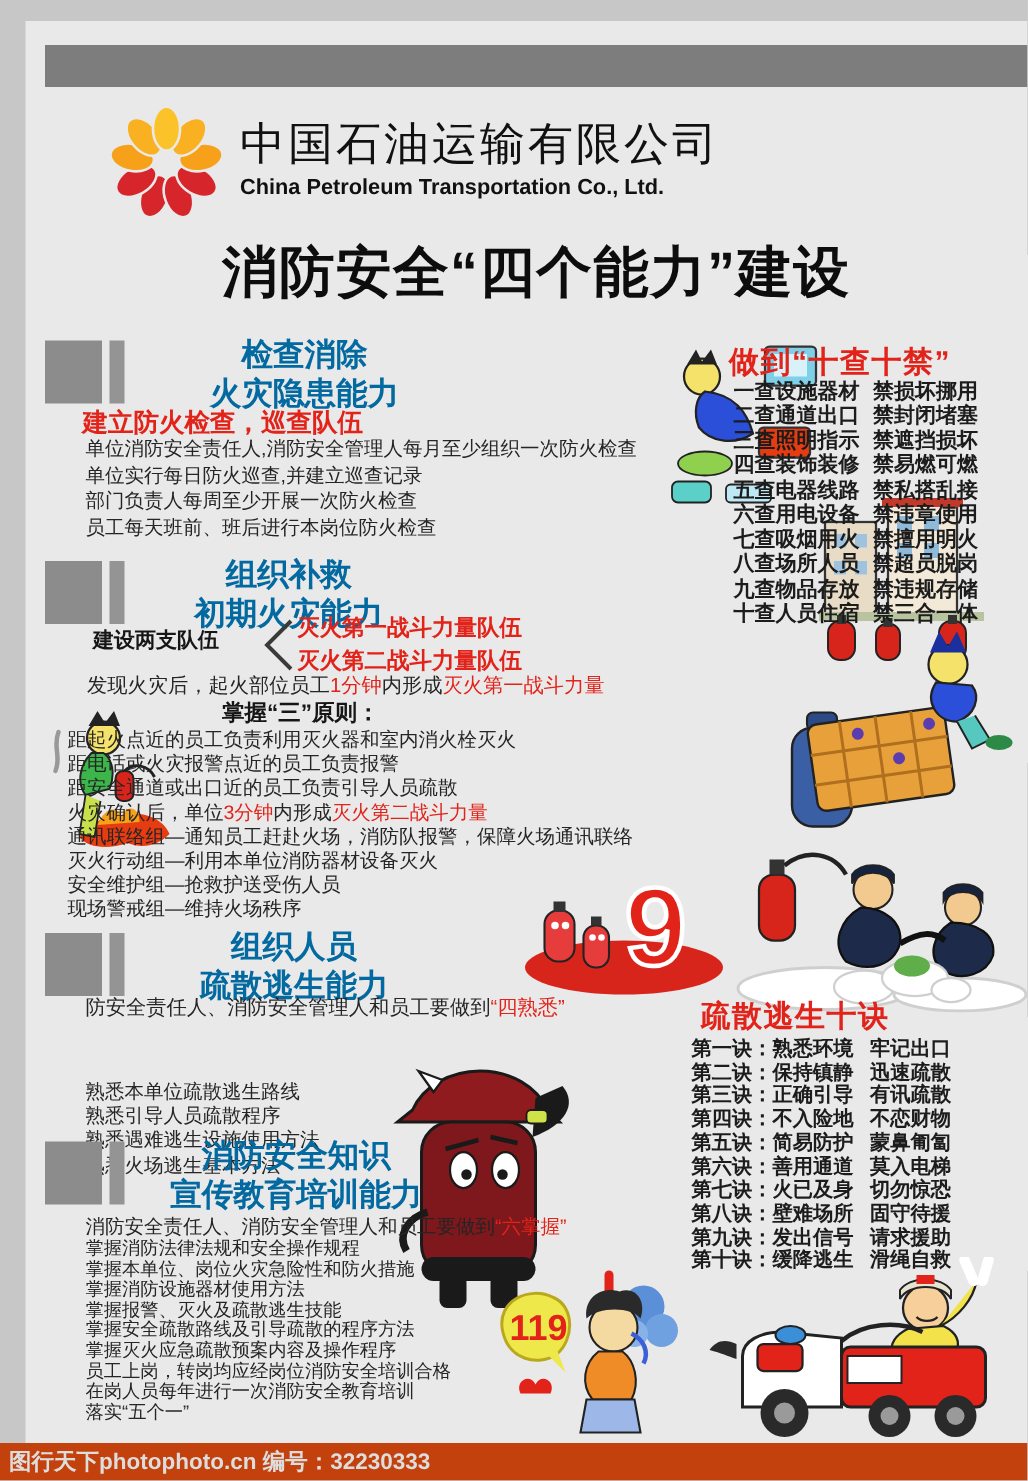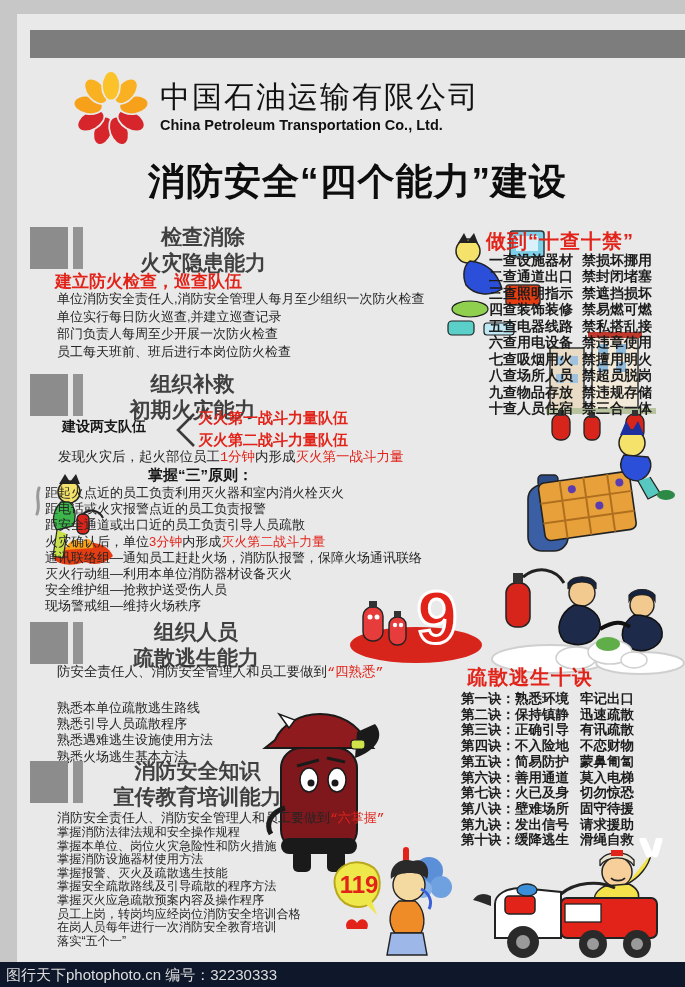--- a/index.html
+++ b/index.html
@@ -11,40 +11,40 @@
   .ill{position:absolute;z-index:1;}
   .txt{z-index:2;}
   
   .company-cn{font-size:30px;font-weight:normal;color:#111;letter-spacing:2px;line-height:34px;}
   .company-en{font-size:14.5px;font-weight:bold;color:#111;margin-top:3px;}
   .main-title{position:absolute;left:30px;right:0;top:157px;text-align:center;font-size:37px;font-weight:bold;color:#0d0d0d;letter-spacing:1px;z-index:2;}
   
   .marker{position:absolute;display:flex;z-index:2;}
   .marker .sq{width:38px;height:42px;background:#8c8c8c;}
   .marker .bar{width:10px;height:42px;background:#949494;margin-left:5px;}
-  .sec-title{position:absolute;text-align:center;font-weight:bold;color:#404040;font-size:21px;line-height:26px;z-index:2;}
+  .sec-title{position:absolute;text-align:center;font-weight:bold;color:#0369a1;font-size:21px;line-height:26px;z-index:2;}
   .red{color:#e2231a;}
   .sub-red{position:absolute;font-size:17px;font-weight:bold;color:#e2231a;z-index:2;}
   .body-lines{position:absolute;font-size:13px;color:#252525;z-index:2;}
   .body-lines div{line-height:17.5px;white-space:nowrap;}
   .lines2 div{line-height:16.2px;}
   .lines4 div{line-height:13.6px;font-size:12.2px;}
-  .mixline{position:absolute;font-size:13.5px;color:#252525;white-space:nowrap;z-index:2;font-family:Liberation Mono, monospace;}
+  .mixline{position:absolute;font-size:13.5px;color:#252525;white-space:nowrap;z-index:2;}
   .teams-label{position:absolute;font-family:"Liberation Serif","DejaVu Serif",serif;font-size:14px;font-weight:bold;color:#161616;z-index:2;}
   .team-red{position:absolute;font-size:15px;font-weight:bold;color:#e2231a;white-space:nowrap;z-index:2;}
   .principle{position:absolute;font-size:15px;font-weight:bold;color:#161616;z-index:2;}
   
   .col-title{position:absolute;font-size:20px;font-weight:bold;color:#e2231a;letter-spacing:1px;z-index:2;white-space:nowrap;}
   .check-rows{position:absolute;z-index:2;}
   .check-rows .row{display:flex;gap:9px;line-height:16.45px;font-size:14px;font-weight:bold;color:#1c1c1c;white-space:nowrap;}
   .tip-rows{position:absolute;z-index:2;}
   .tip-rows .row{display:flex;line-height:15.7px;font-size:13.5px;font-weight:bold;color:#1c1c1c;white-space:nowrap;}
   .tip-rows .b{margin-left:11px;}
   
-  .wmbar{position:absolute;left:0;right:0;bottom:0;height:25px;background:#0f172a;z-index:3;}
+  .wmbar{position:absolute;left:0;right:0;bottom:0;height:25px;background:#c2410c;z-index:3;font-weight:bold;}
   .wmbar span{font-size:15px;color:#dddddd;line-height:25px;padding-left:6px;display:inline-block;}
 </style>
 </head>
 <body>
 
 <div class="canvas">
   <div class="poster"></div>
   <div class="topbar"></div>
 
   <svg class="abs" style="left:68px;top:66px;z-index:2;" width="86" height="86" viewBox="0 0 100 100">
@@ -120,21 +120,21 @@
       <div class="sq"></div>
       <div class="bar"></div>
     </div>
   <div class="sec-title" style="left:110px;top:619px;width:172px;">
     <div>组织人员</div>
     <div>疏散逃生能力</div>
   </div>
   <div class="mixline" style="left:57px;top:663px;">
     <span>防安全责任人、消防安全管理人和员工要做到</span><span class="red">“四熟悉”</span>
   </div>
-  <div class="body-lines lines2" style="left:57px;top:700px;">
+  <div class="body-lines lines2" style="left:57px;top:720px;">
     <div>熟悉本单位疏散逃生路线</div>
     <div>熟悉引导人员疏散程序</div>
     <div>熟悉遇难逃生设施使用方法</div>
     <div>熟悉火场逃生基本方法</div>
   </div>
 
   <div class="marker" style="left:30px;top:761px;">
       <div class="sq"></div>
       <div class="bar"></div>
     </div>

